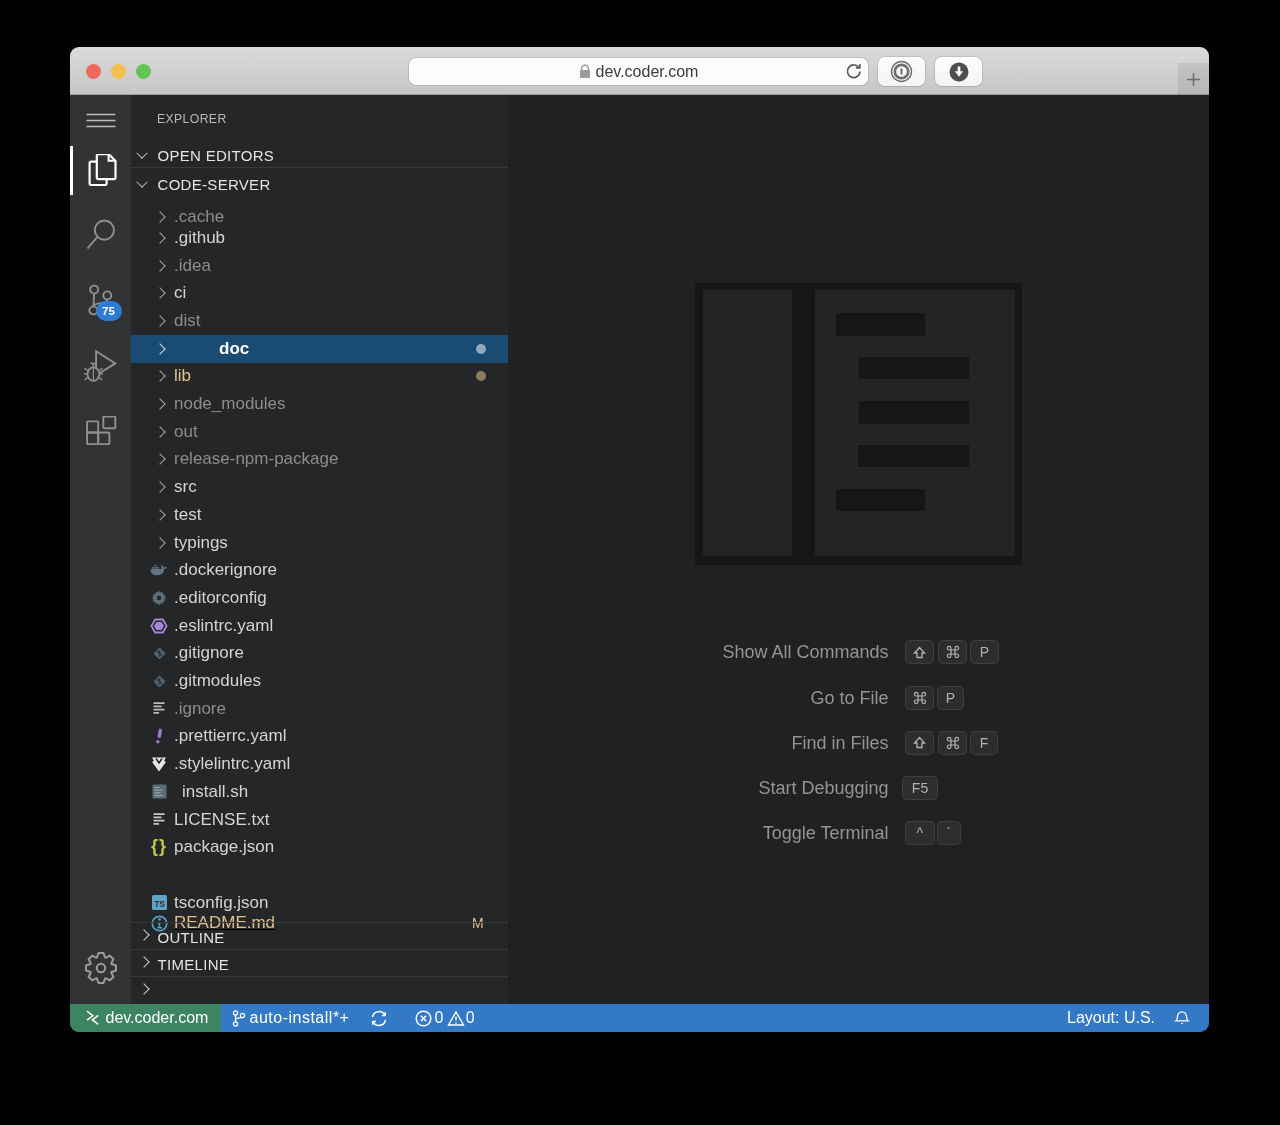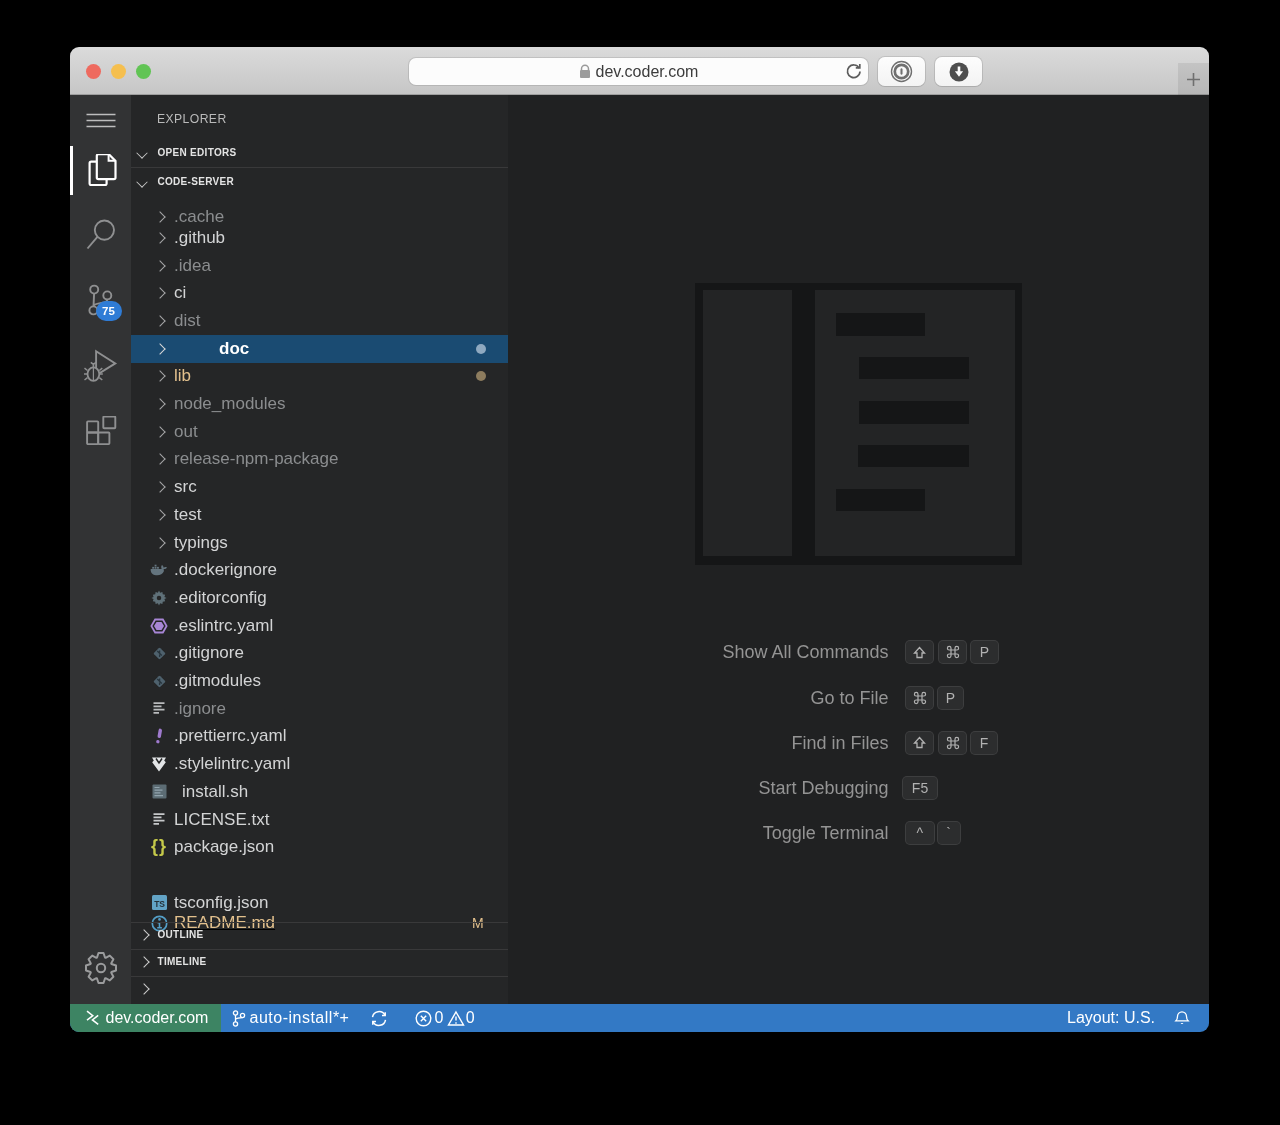--- a/index.html
+++ b/index.html
@@ -22,21 +22,21 @@
 #plusbtn { position:absolute; right:0; top:16px; width:31px; height:32px;
   background:rgba(0,0,0,0.075); display:flex; align-items:center; justify-content:center; }
 
 #activity { position:absolute; left:0; top:48px; width:61px; height:909px; background:#323334; }
 #sidebar  { position:absolute; left:61px; top:48px; width:377px; height:909px; background:#252627; }
 #editor   { position:absolute; left:438px; top:48px; width:701px; height:909px; background:#202122; }
 #statusbar { position:absolute; left:0; top:957px; width:100%; height:28px; background:#3379c5;
   color:#fff; font-size:16px; }
 .sep { position:absolute; left:61px; width:377px; height:1px; background:#39393a; }
 
-.hdr { position:absolute; font-size:10px; font-weight:bold; color:#e4e4e4; letter-spacing:0.3px; }
+.hdr { position:absolute; font-size:15px; font-weight:normal; color:#e4e4e4; letter-spacing:0.3px; }
 .row { position:absolute; left:61px; width:377px; height:28px; display:flex; align-items:center; font-size:17px; }
 .chev { width:8px; height:8px; border-right:1.7px solid #a6a6a8; border-bottom:1.7px solid #a6a6a8;
   transform:rotate(-45deg); margin-left:25px; margin-right:10px; flex:none; }
 .ficon { width:18px; height:18px; margin-left:19px; margin-right:6px; flex:none;
   display:flex; align-items:center; justify-content:center; }
 .dim { color:#8b8d8f; }
 .bri { color:#d3d4d5; }
 .mod { color:#e2c08d; }
 .dot { position:absolute; width:10px; height:10px; border-radius:50%; left:344.5px; top:9px; }
 

